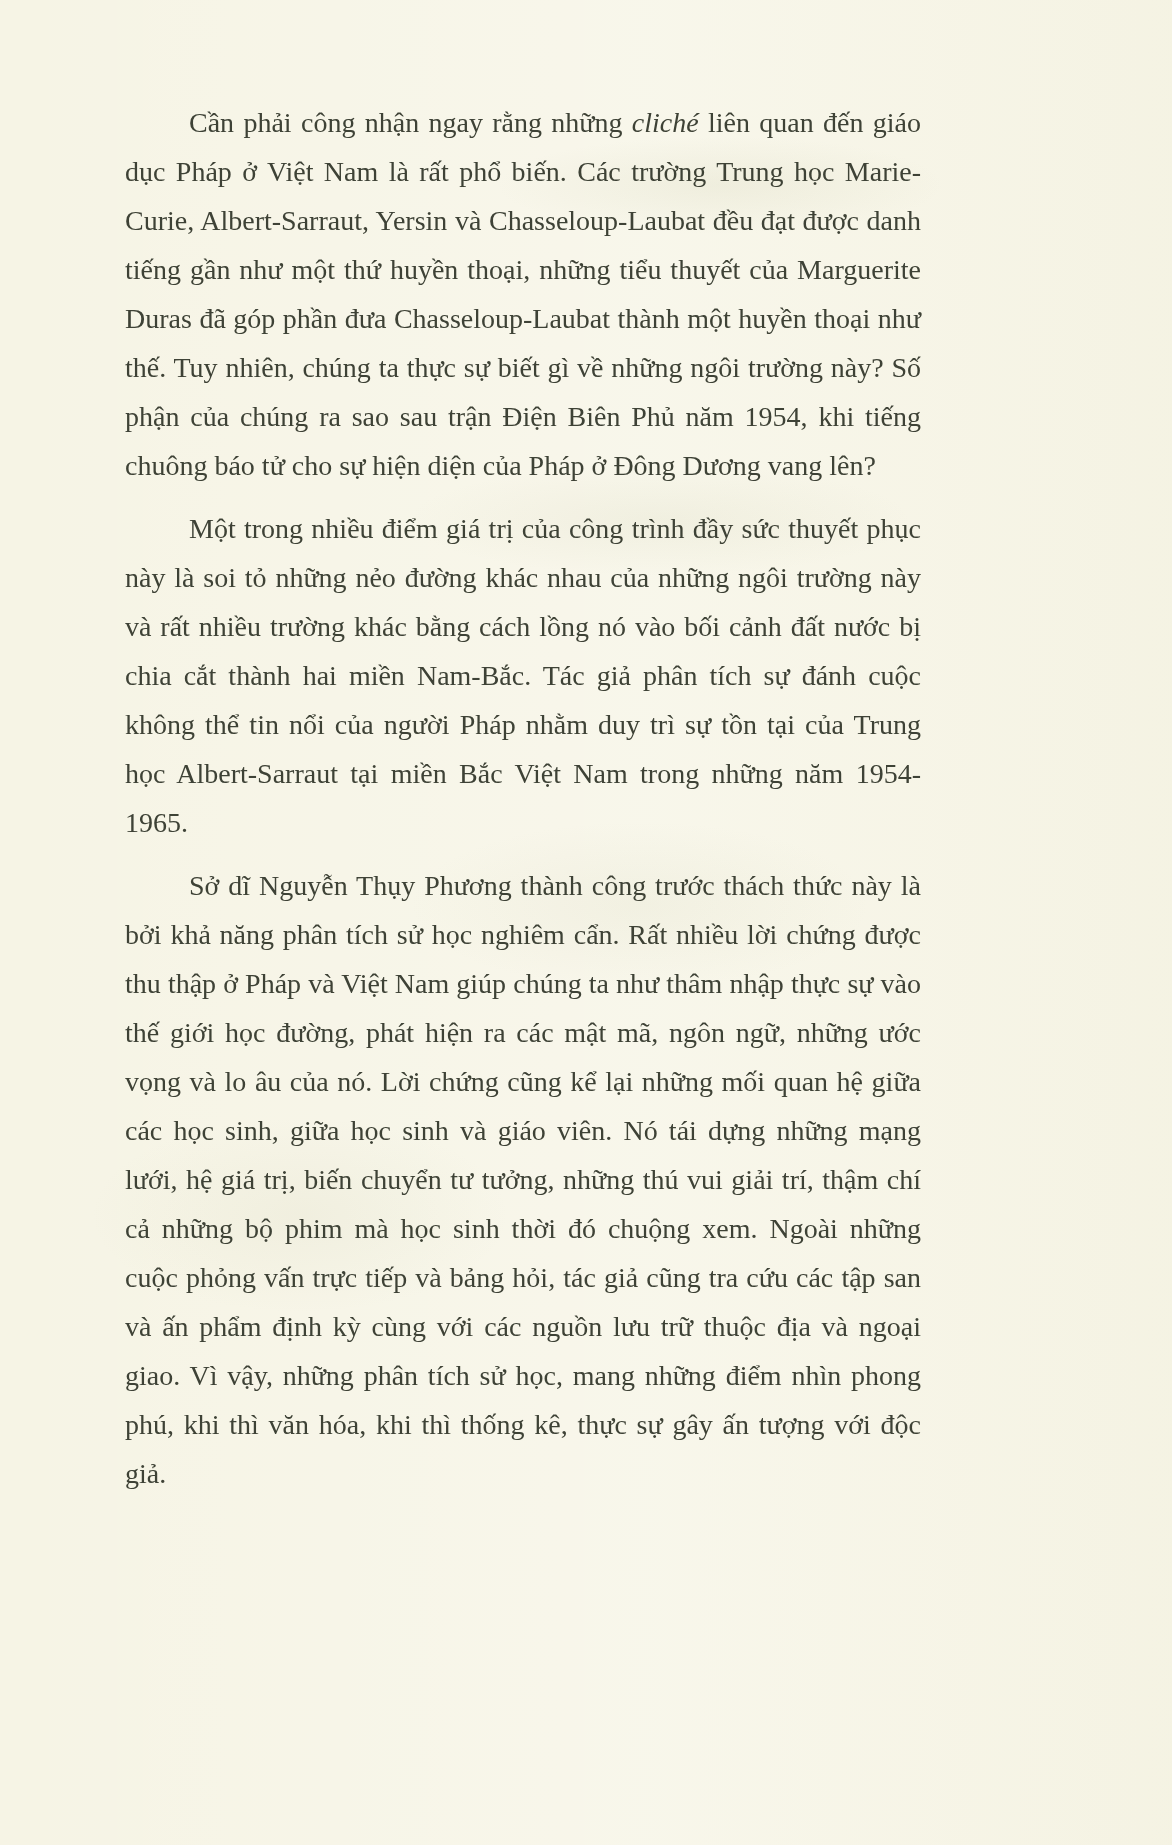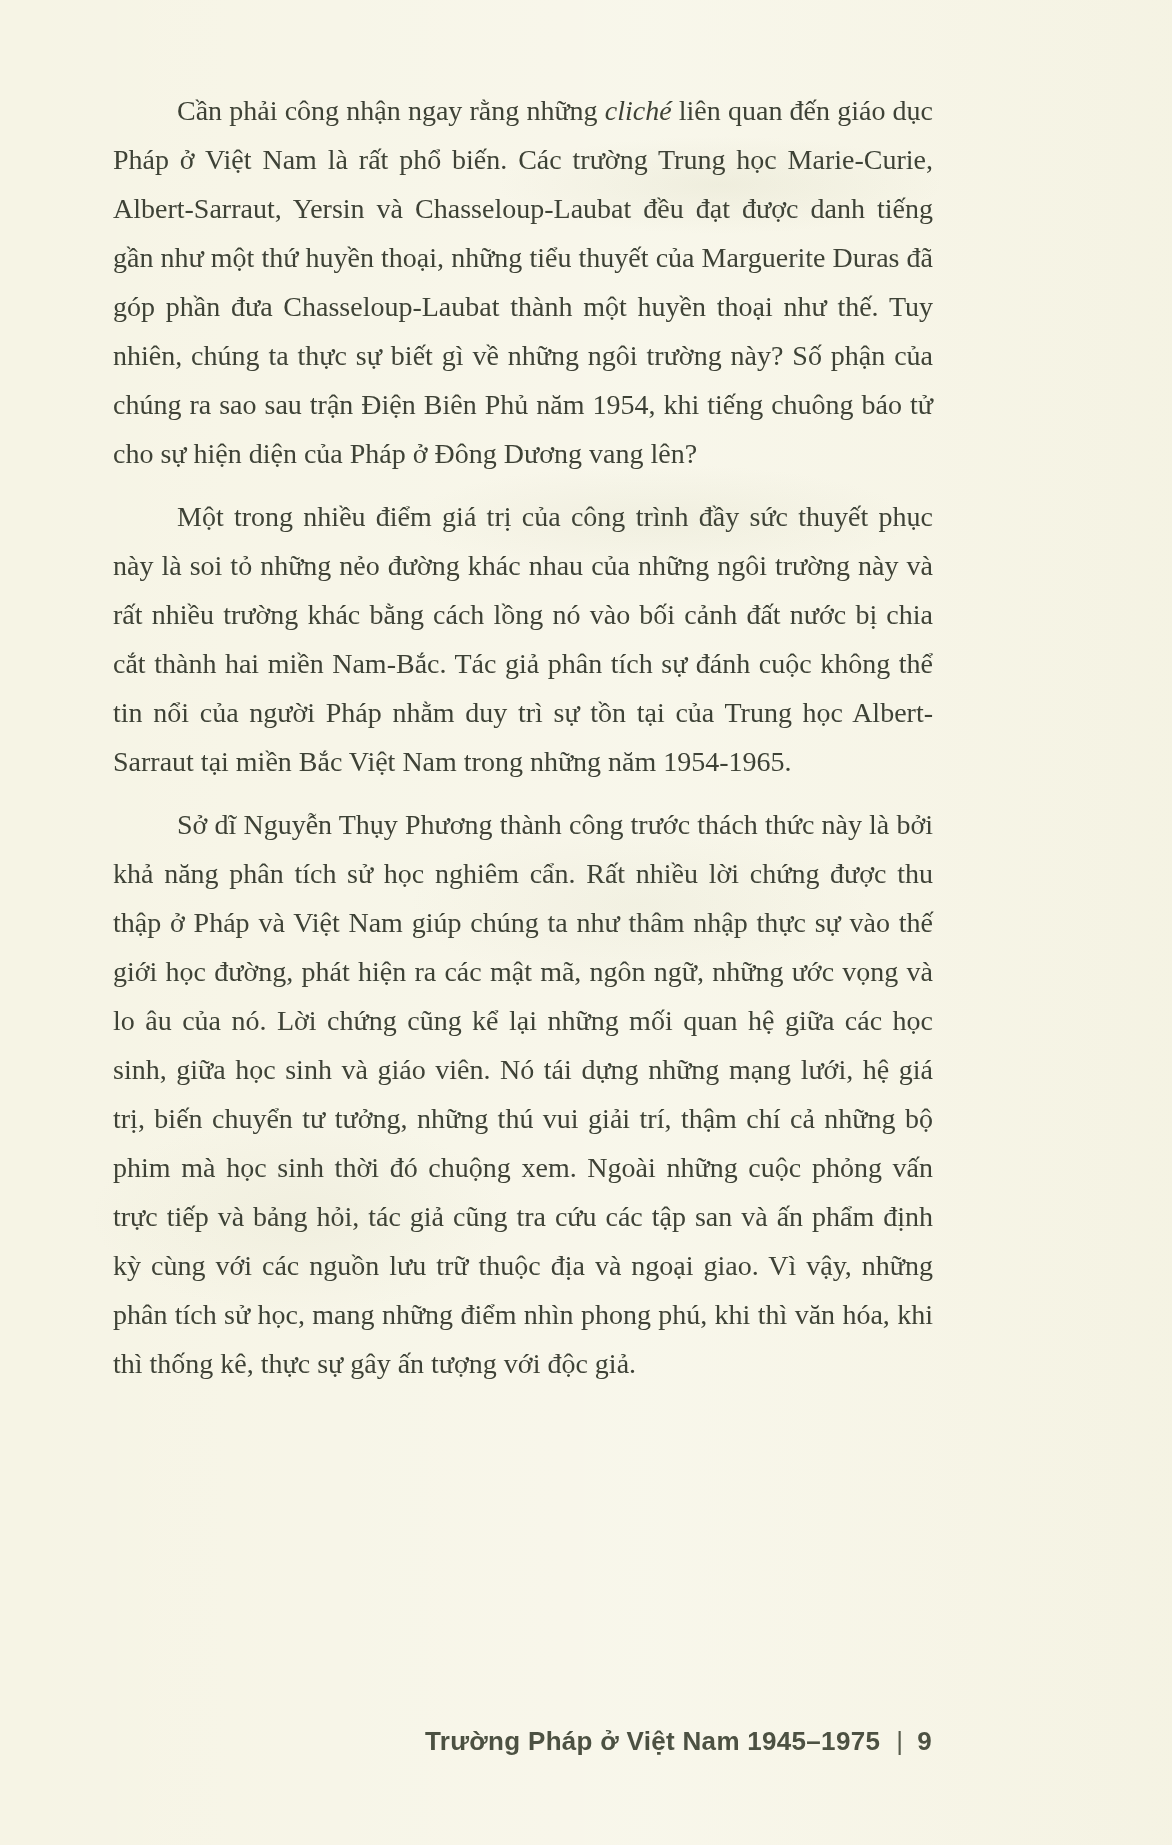--- a/index.html
+++ b/index.html
@@ -31,21 +31,21 @@
   .text-block {
     position: absolute;
     left: 113px;
     top: 86px;
     width: 820px;
     font-size: 28px;
     line-height: 49px;
     text-align: justify;
   }
   .text-block p {
-    margin: 0;
+    margin: 12px;
     text-indent: 64px;
   }
   .text-block p + p {
     margin-top: 14px;
   }
   .em {
     font-style: italic;
   }
   .page-footer {
     position: absolute;
@@ -74,14 +74,13 @@
 
   <main class="text-block">
     <p><span>Cần phải công nhận ngay rằng những </span><span class="em">cliché</span><span> liên quan đến giáo dục Pháp ở Việt Nam là rất phổ biến. Các trường Trung học Marie-Curie, Albert-Sarraut, Yersin và Chasseloup-Laubat đều đạt được danh tiếng gần như một thứ huyền thoại, những tiểu thuyết của Marguerite Duras đã góp phần đưa Chasseloup-Laubat thành một huyền thoại như thế. Tuy nhiên, chúng ta thực sự biết gì về những ngôi trường này? Số phận của chúng ra sao sau trận Điện Biên Phủ năm 1954, khi tiếng chuông báo tử cho sự hiện diện của Pháp ở Đông Dương vang lên?</span></p>
 
     <p><span>Một trong nhiều điểm giá trị của công trình đầy sức thuyết phục này là soi tỏ những nẻo đường khác nhau của những ngôi trường này và rất nhiều trường khác bằng cách lồng nó vào bối cảnh đất nước bị chia cắt thành hai miền Nam-Bắc. Tác giả phân tích sự đánh cuộc không thể tin nổi của người Pháp nhằm duy trì sự tồn tại của Trung học Albert-Sarraut tại miền Bắc Việt Nam trong những năm 1954-1965.</span></p>
 
     <p><span>Sở dĩ Nguyễn Thụy Phương thành công trước thách thức này là bởi khả năng phân tích sử học nghiêm cẩn. Rất nhiều lời chứng được thu thập ở Pháp và Việt Nam giúp chúng ta như thâm nhập thực sự vào thế giới học đường, phát hiện ra các mật mã, ngôn ngữ, những ước vọng và lo âu của nó. Lời chứng cũng kể lại những mối quan hệ giữa các học sinh, giữa học sinh và giáo viên. Nó tái dựng những mạng lưới, hệ giá trị, biến chuyển tư tưởng, những thú vui giải trí, thậm chí cả những bộ phim mà học sinh thời đó chuộng xem. Ngoài những cuộc phỏng vấn trực tiếp và bảng hỏi, tác giả cũng tra cứu các tập san và ấn phẩm định kỳ cùng với các nguồn lưu trữ thuộc địa và ngoại giao. Vì vậy, những phân tích sử học, mang những điểm nhìn phong phú, khi thì văn hóa, khi thì thống kê, thực sự gây ấn tượng với độc giả.</span></p>
 
   </main>
 
-  <footer class="page-footer"><span class="running-title">Trường Pháp ở Việt Nam 1945–1975</span><span class="divider">|</span><span class="page-number">9</span></footer>
 </div>
 
 </body></html>

